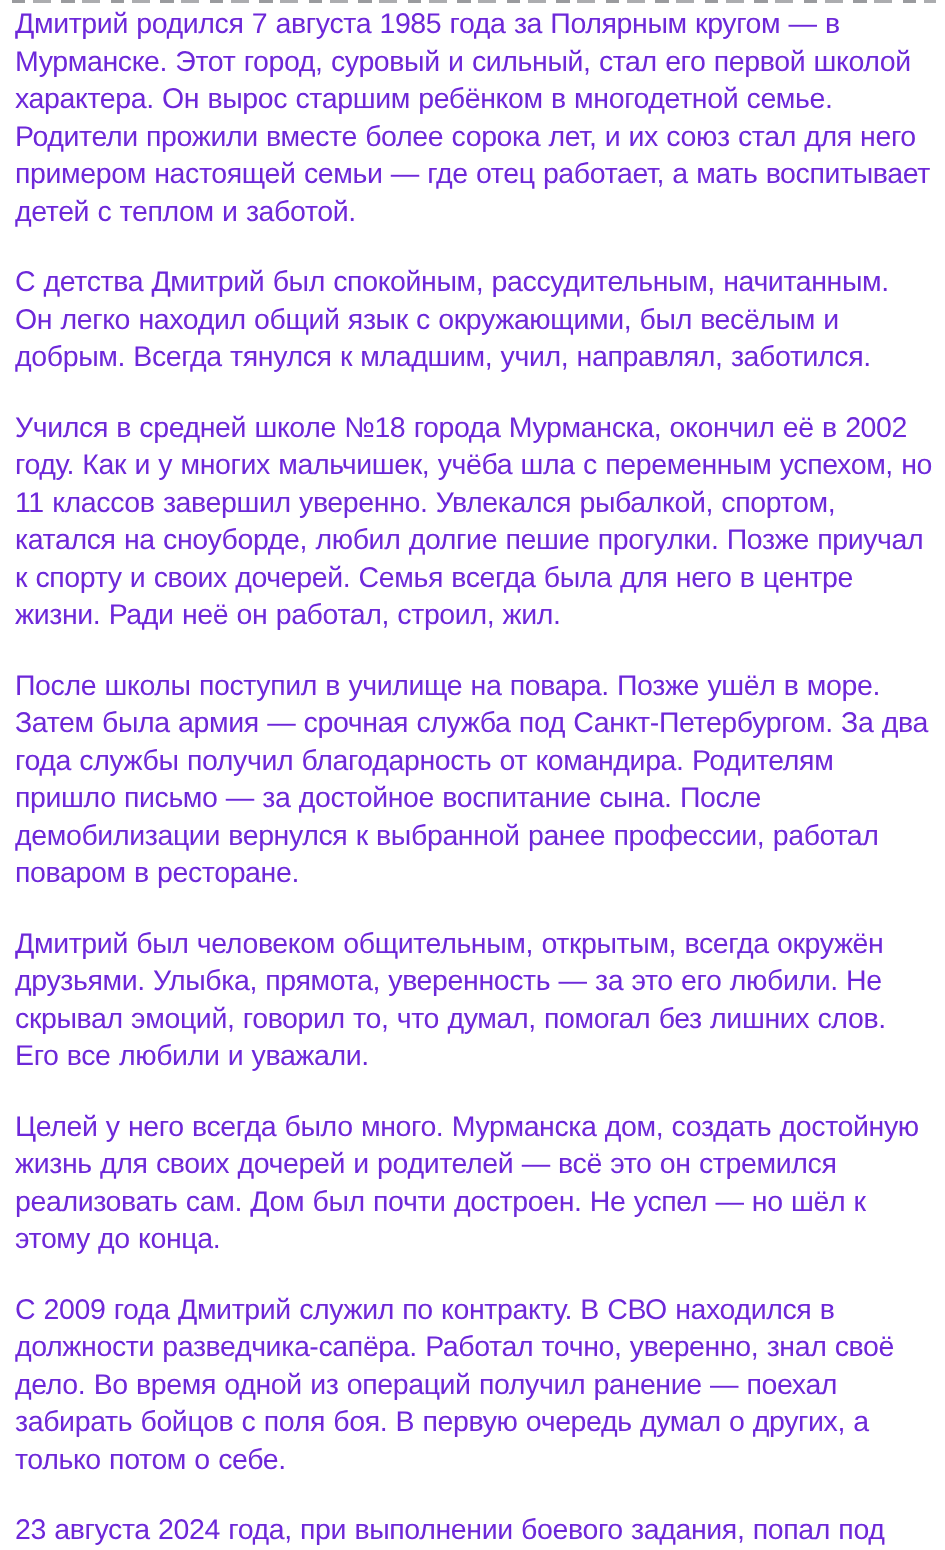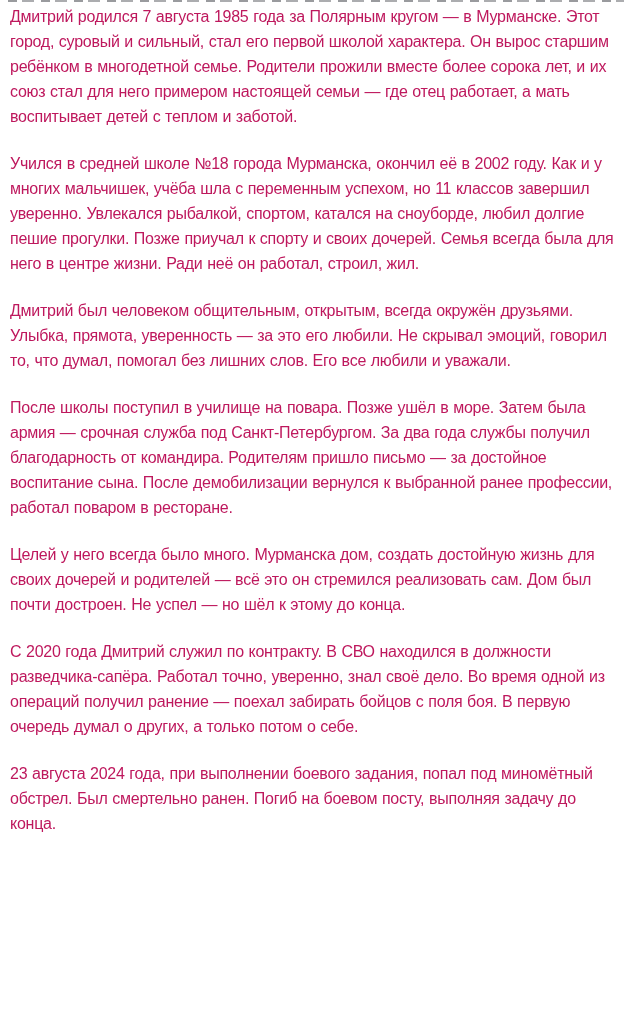--- a/index.html
+++ b/index.html
@@ -30,38 +30,39 @@
     );
   }
   .article {
     position: absolute;
     top: 4px;
     left: 10px;
     width: 612px;
   }
   .article p {
     margin: 0 0 22px 0;
-    font-size: 16px;
+    font-size: 19px;
     line-height: 25px;
     letter-spacing: -0.25px;
-    color: #be185d;
+    color: #6d28d9;
     text-align: left;
     word-spacing: 0.5px;
   }
   .article p:last-child {
     margin-bottom: 0;
   }
 </style>
 </head>
 <body>
 
 <div class="crop-remnant"></div>
 
 <div class="article">
   <p>Дмитрий родился 7 августа 1985 года за Полярным кругом — в Мурманске. Этот город, суровый и сильный, стал его первой школой характера. Он вырос старшим ребёнком в многодетной семье. Родители прожили вместе более сорока лет, и их союз стал для него примером настоящей семьи — где отец работает, а мать воспитывает детей с теплом и заботой.</p>
+  <p>С детства Дмитрий был спокойным, рассудительным, начитанным. Он легко находил общий язык с окружающими, был весёлым и добрым. Всегда тянулся к младшим, учил, направлял, заботился.</p>
   <p>Учился в средней школе №18 города Мурманска, окончил её в 2002 году. Как и у многих мальчишек, учёба шла с переменным успехом, но 11 классов завершил уверенно. Увлекался рыбалкой, спортом, катался на сноуборде, любил долгие пешие прогулки. Позже приучал к спорту и своих дочерей. Семья всегда была для него в центре жизни. Ради неё он работал, строил, жил.</p>
+  <p>После школы поступил в училище на повара. Позже ушёл в море. Затем была армия — срочная служба под Санкт-Петербургом. За два года службы получил благодарность от командира. Родителям пришло письмо — за достойное воспитание сына. После демобилизации вернулся к выбранной ранее профессии, работал поваром в ресторане.</p>
   <p>Дмитрий был человеком общительным, открытым, всегда окружён друзьями. Улыбка, прямота, уверенность — за это его любили. Не скрывал эмоций, говорил то, что думал, помогал без лишних слов. Его все любили и уважали.</p>
-  <p>После школы поступил в училище на повара. Позже ушёл в море. Затем была армия — срочная служба под Санкт-Петербургом. За два года службы получил благодарность от командира. Родителям пришло письмо — за достойное воспитание сына. После демобилизации вернулся к выбранной ранее профессии, работал поваром в ресторане.</p>
   <p>Целей у него всегда было много. Мурманска дом, создать достойную жизнь для своих дочерей и родителей — всё это он стремился реализовать сам. Дом был почти достроен. Не успел — но шёл к этому до конца.</p>
-  <p>С 2020 года Дмитрий служил по контракту. В СВО находился в должности разведчика-сапёра. Работал точно, уверенно, знал своё дело. Во время одной из операций получил ранение — поехал забирать бойцов с поля боя. В первую очередь думал о других, а только потом о себе.</p>
+  <p>С 2009 года Дмитрий служил по контракту. В СВО находился в должности разведчика-сапёра. Работал точно, уверенно, знал своё дело. Во время одной из операций получил ранение — поехал забирать бойцов с поля боя. В первую очередь думал о других, а только потом о себе.</p>
   <p>23 августа 2024 года, при выполнении боевого задания, попал под миномётный обстрел. Был смертельно ранен. Погиб на боевом посту, выполняя задачу до конца.</p>
 
 </div>
 
 </body></html>

